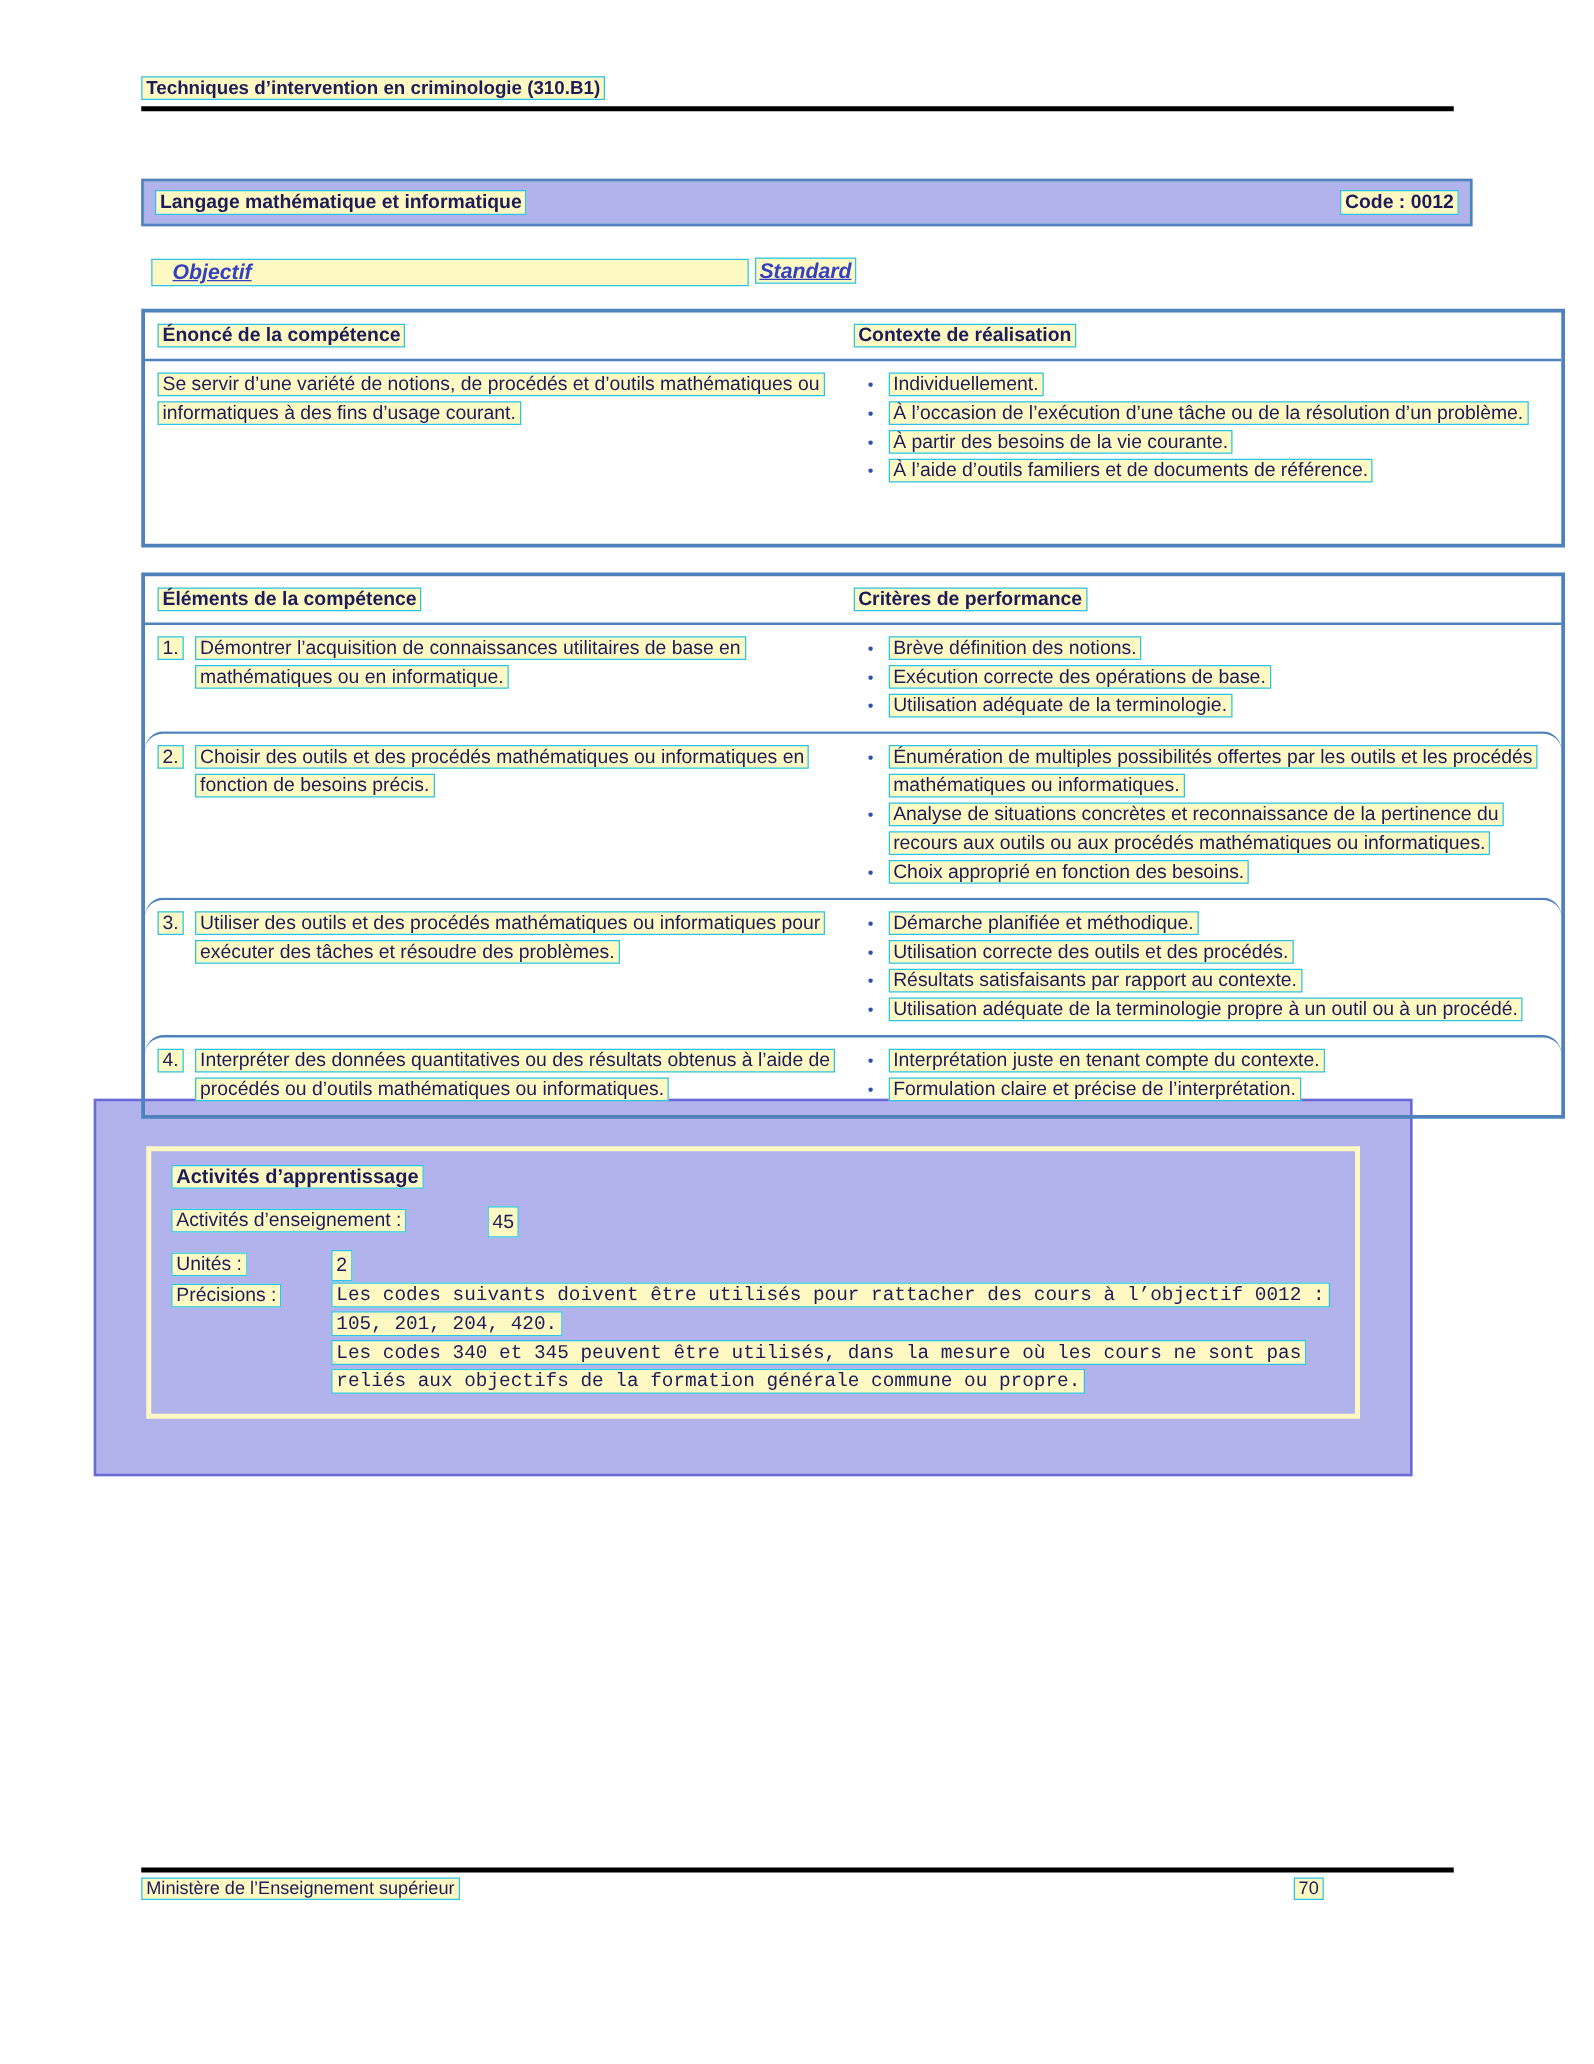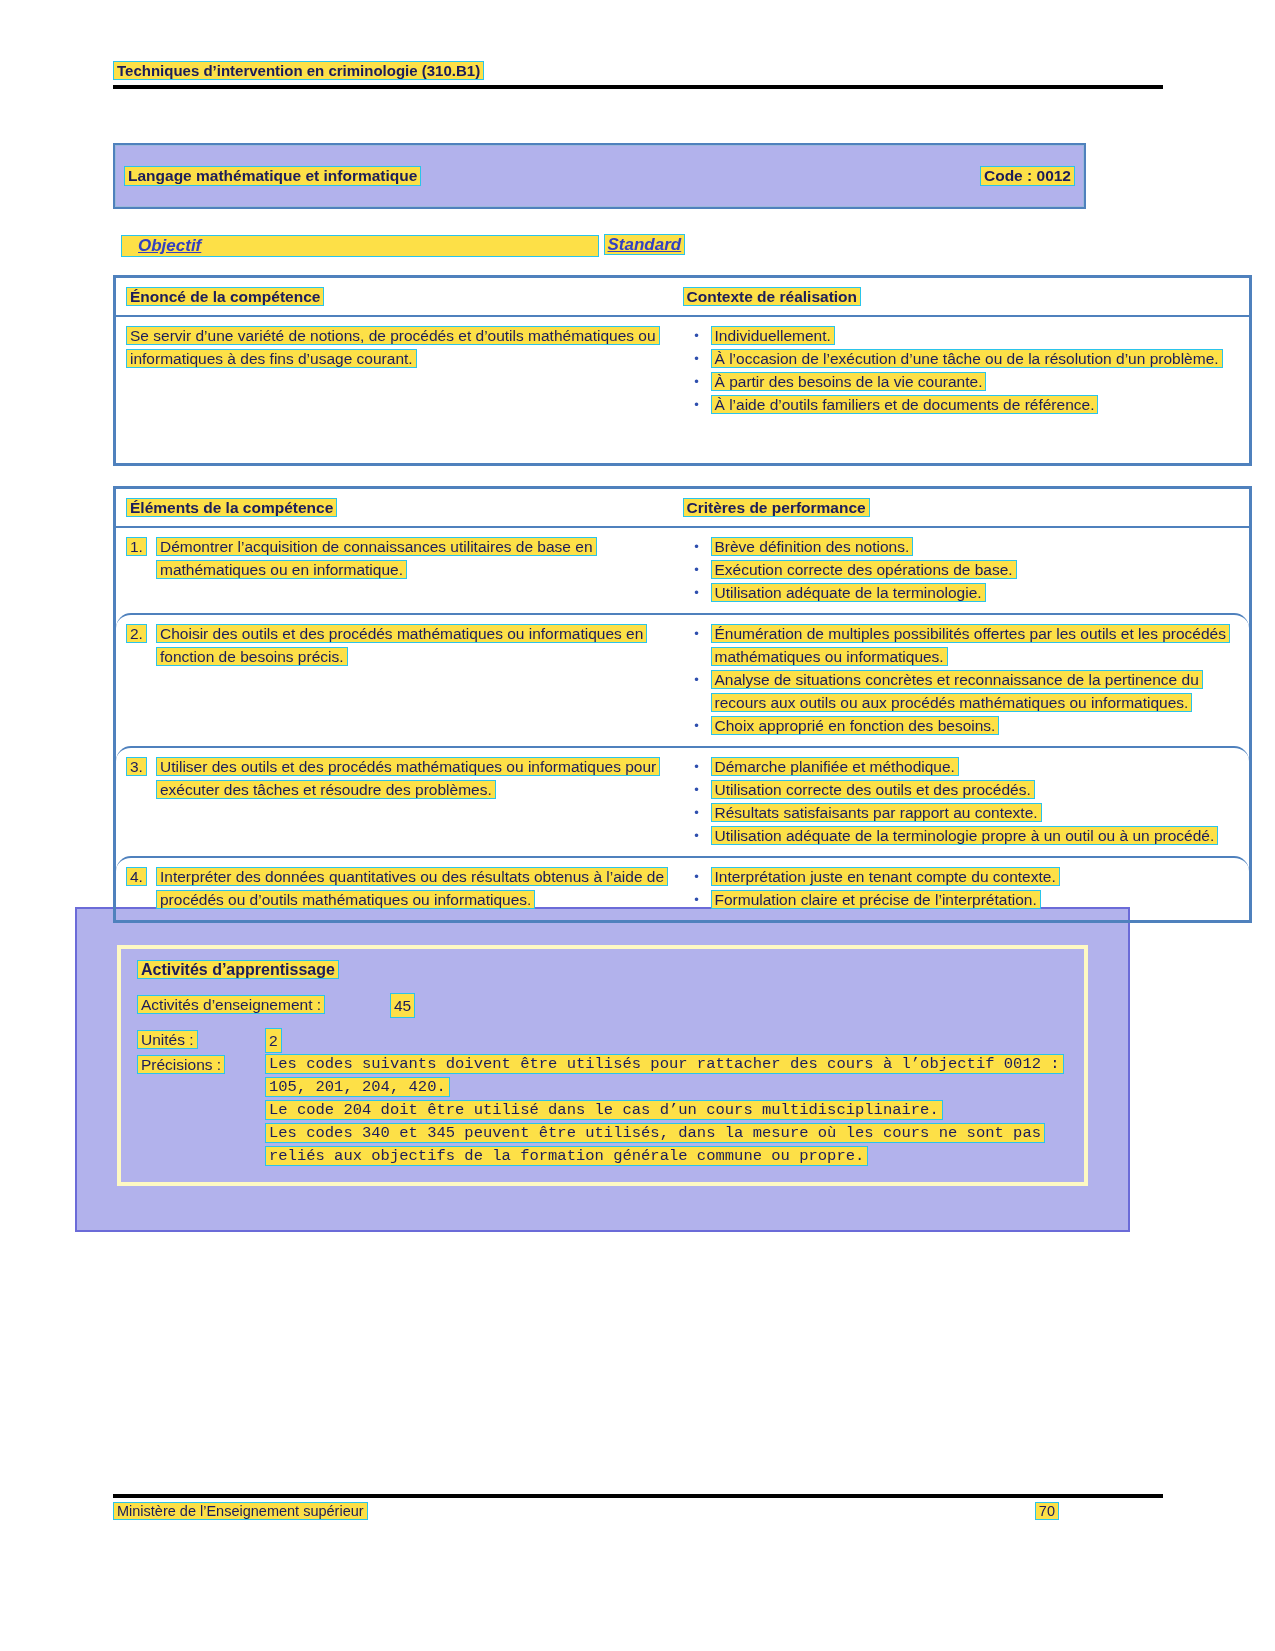--- a/index.html
+++ b/index.html
@@ -8,38 +8,38 @@
     position: relative;
     width: 1275px;
     height: 1651px;
     background: #ffffff;
     font-family: "Liberation Sans", sans-serif;
     color: #1c1c5a;
     overflow: hidden;
   }
   
   .hl {
-    background: #fde047;
+    background: #fef9c3;
     border: 1px solid #2ac4ea;
     padding: 0 3px;
     -webkit-box-decoration-break: clone;
     box-decoration-break: clone;
   }
   .b { font-weight: 700; }
 
   .doc-header { margin: 62px 0 0 113px; font-size: 15px; font-weight: 700; }
   .top-rule { margin: 6px 0 0 113px; width: 1050px; height: 4px; background: #000; }
 
   .title-bar {
     margin: 54px 0 0 113px;
-    width: 973px;
+    width: 1065px;
     border: 2px solid #4f81bd;
     box-shadow: inset 0 0 0 1px #9db7dd;
     background: #b2b2ec;
-    padding: 21px 9px;
+    padding: 7px 9px;
     display: flex;
     justify-content: space-between;
     font-size: 15.5px;
     font-weight: 700;
     gap: 36px;
   }
 
   .heading-row {
     margin: 26px 0 0 121px;
     width: 965px;
@@ -278,21 +278,20 @@
         <span class="hl">45</span>
       </div>
       <div class="kv">
         <span class="lbl-narrow"><span class="hl">Unités :</span></span>
         <span class="hl">2</span>
       </div>
       <div class="prec">
         <span class="prec-label"><span class="hl">Précisions :</span></span>
         <div class="prec-body">
           <div class="pline"><span class="hl">Les codes suivants doivent être utilisés pour rattacher des cours à l’objectif 0012 : 105, 201, 204, 420.</span></div>
-          <div class="pline"><span class="hl">Le code 204 doit être utilisé dans le cas d’un cours multidisciplinaire.</span></div>
           <div class="pline"><span class="hl">Les codes 340 et 345 peuvent être utilisés, dans la mesure où les cours ne sont pas reliés aux objectifs de la formation générale commune ou propre.</span></div>
         </div>
       </div>
     </div>
   </section>
 
   <footer class="footer">
     <div class="footer-rule"></div>
     <div class="footer-row">
       <span class="hl">Ministère de l’Enseignement supérieur</span>

